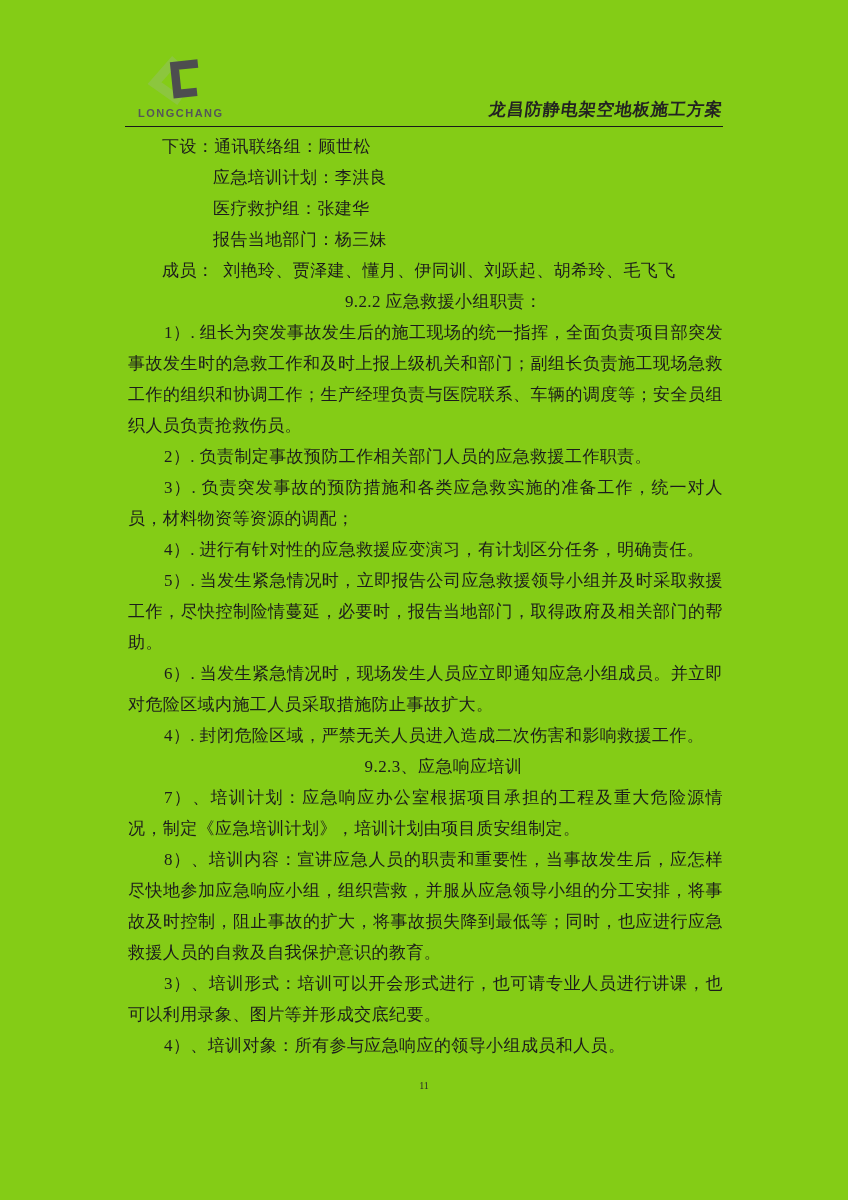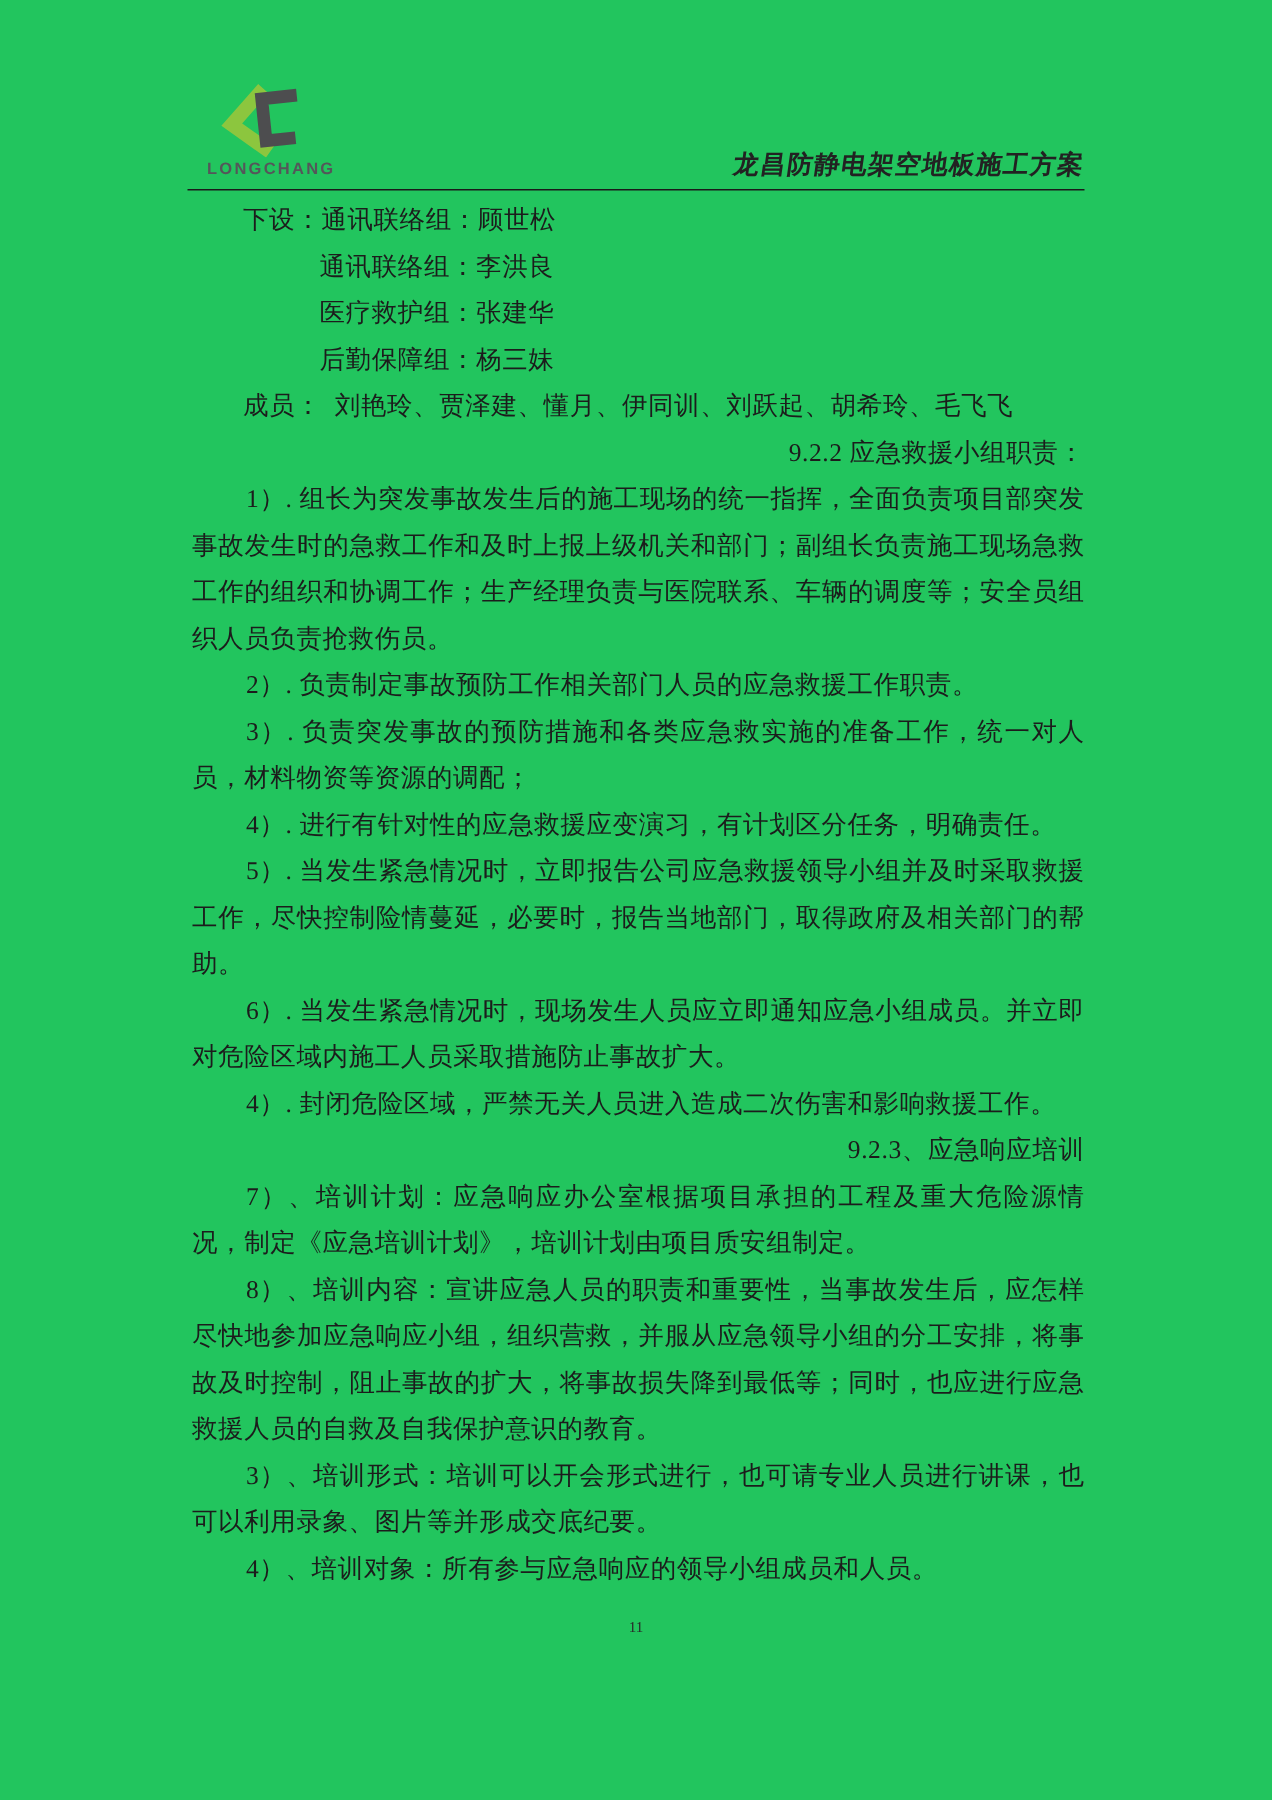--- a/index.html
+++ b/index.html
@@ -4,21 +4,21 @@
 <style>
   html, body { margin: 0; padding: 0; background: #ffffff; }
   body {
     width: 848px; height: 1200px;
     font-family: "Liberation Serif", "DejaVu Serif", serif;
     color: #1c1c1c;
   }
   .page {
     position: relative;
     width: 848px; height: 1200px;
-    background: #22c55e;
+    background: #84cc16;
     overflow: hidden;
   }
   
   .header {
     position: absolute;
     left: 128px; top: 55px;
     width: 595px; height: 68px;
   }
   .logo {
     position: absolute; left: 10px; top: 0;
@@ -56,21 +56,21 @@
   }
   .line { white-space: nowrap; }
   .indent-1 { padding-left: 34px; }       
   .roster-item { padding-left: 85px; }    
   .members-names { margin-left: 9px; }
   .para {
     margin: 0;
     text-indent: 36px;
     text-align: justify;
   }
-  .heading { text-align: right; }
+  .heading { text-align: center; }
   
   .footer {
     position: absolute;
     left: 0; top: 1080px; width: 848px;
     text-align: center;
     font-size: 10px;
     color: #2a2a2a;
   }
 </style>
 </head>
@@ -90,23 +90,23 @@
     </div>
     <div class="doc-title">龙昌防静电架空地板施工方案</div>
   </div>
 
   <div class="rule"></div>
 
   <div class="bodytext">
 
     <div class="line indent-1"><span>下设：</span><span>通讯联络组：顾世松</span></div>
 
-    <div class="line roster-item">通讯联络组：李洪良</div>
+    <div class="line roster-item">应急培训计划：李洪良</div>
     <div class="line roster-item">医疗救护组：张建华</div>
-    <div class="line roster-item">后勤保障组：杨三妹</div>
+    <div class="line roster-item">报告当地部门：杨三妹</div>
 
     <div class="line indent-1"><span>成员：</span><span class="members-names">刘艳玲、贾泽建、懂月、伊同训、刘跃起、胡希玲、毛飞飞</span></div>
 
     <p class="para heading">9.2.2 应急救援小组职责：</p>
 
     <p class="para">1）. 组长为突发事故发生后的施工现场的统一指挥，全面负责项目部突发事故发生时的急救工作和及时上报上级机关和部门；副组长负责施工现场急救工作的组织和协调工作；生产经理负责与医院联系、车辆的调度等；安全员组织人员负责抢救伤员。</p>
     <p class="para">2）. 负责制定事故预防工作相关部门人员的应急救援工作职责。</p>
     <p class="para">3）. 负责突发事故的预防措施和各类应急救实施的准备工作，统一对人员，材料物资等资源的调配；</p>
     <p class="para">4）. 进行有针对性的应急救援应变演习，有计划区分任务，明确责任。</p>
     <p class="para">5）. 当发生紧急情况时，立即报告公司应急救援领导小组并及时采取救援工作，尽快控制险情蔓延，必要时，报告当地部门，取得政府及相关部门的帮助。</p>

